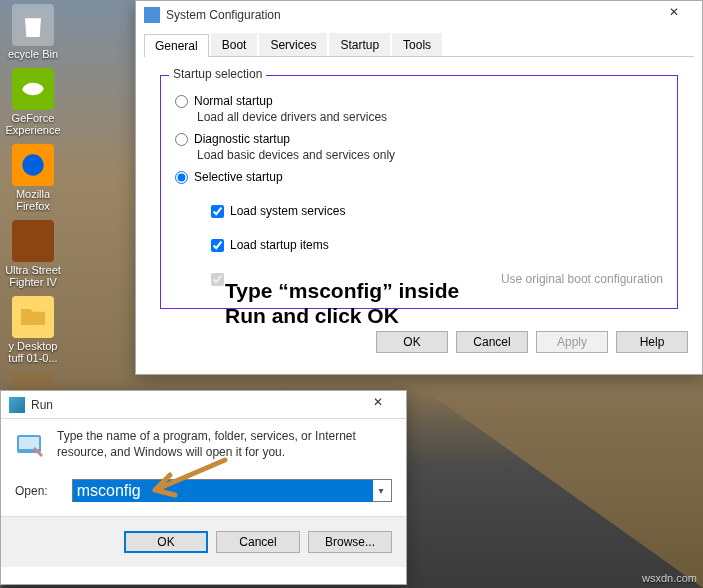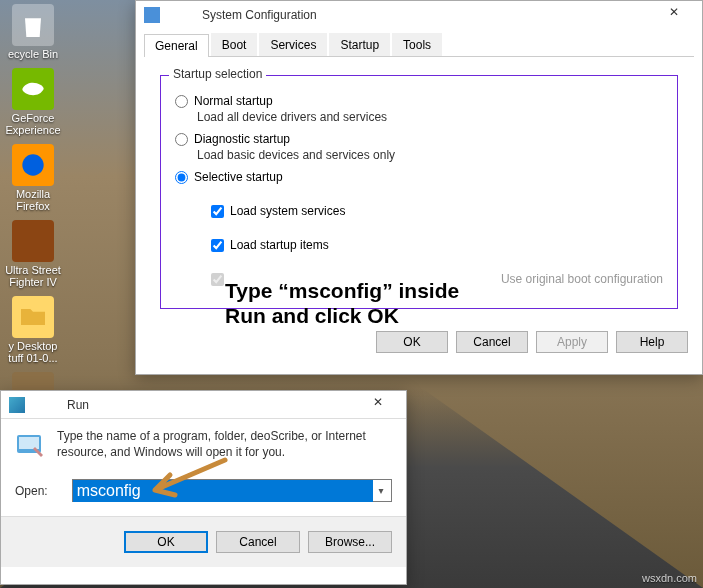--- a/index.html
+++ b/index.html
@@ -5,21 +5,21 @@
 * { box-sizing: border-box; margin: 0; padding: 0; }
 body { font-family: "Segoe UI", Tahoma, sans-serif; font-size: 12px; width: 703px; height: 588px; overflow: hidden; position: relative; background: linear-gradient(180deg, #8a9ba8 0%, #a08560 40%, #7a6848 100%); }
 .desktop { position: absolute; inset: 0; background: linear-gradient(180deg, #7e8fa0 0%, #9a8565 30%, #8a7656 60%, #6b5a3a 100%); }
 .road { position: absolute; bottom: 0; left: 0; right: 0; height: 200px; background: linear-gradient(180deg, transparent 0%, #4a4a4a 40%, #3a3a3a 100%); clip-path: polygon(40% 0%, 60% 0%, 100% 100%, 0% 100%); }
 .desktop-icons { position: absolute; left: 0; top: 0; width: 130px; display: flex; flex-wrap: wrap; gap: 8px; padding: 4px; }
 .dicon { width: 58px; text-align: center; color: #fff; font-size: 11px; text-shadow: 0 1px 2px rgba(0,0,0,0.8); cursor: pointer; }
 .dicon .ibox { width: 42px; height: 42px; margin: 0 auto 2px; background: rgba(255,255,255,0.3); border-radius: 4px; display: flex; align-items: center; justify-content: center; }
 .dicon .ibox svg { width: 32px; height: 32px; }
 .window { position: absolute; background: #fff; border: 1px solid #aaa; box-shadow: 0 4px 16px rgba(0,0,0,0.3); }
 .syscfg { left: 135px; top: 0; width: 568px; height: 375px; }
-.titlebar { height: 28px; display: flex; align-items: center; padding: 0 8px; font-size: 12px; color: #333; gap: 36px; }
+.titlebar { height: 28px; display: flex; align-items: center; padding: 0 8px; font-size: 12px; color: #333; }
 .titlebar .ticon { width: 16px; height: 16px; margin-right: 6px; background: #4a90d9; display: inline-block; }
 .titlebar .ttext { flex: 1; }
 .titlebar .close { width: 40px; height: 20px; text-align: center; cursor: pointer; }
 .tabs { display: flex; border-bottom: 1px solid #ccc; margin: 4px 8px 0; }
 .tab { padding: 4px 10px; border: 1px solid transparent; border-bottom: none; cursor: pointer; font-size: 12px; background: #f0f0f0; margin-right: 2px; }
 .tab.active { background: #fff; border-color: #ccc; position: relative; top: 1px; }
 .tabbody { padding: 12px 24px; }
 .groupbox { border: 1px solid #6d28d9; padding: 12px 14px 16px; position: relative; margin-top: 6px; }
 .groupbox .legend { position: absolute; top: -9px; left: 8px; background: #fff; padding: 0 4px; font-size: 12px; color: #333; }
 .radio-row { display: flex; align-items: center; margin: 6px 0 2px; }
@@ -147,21 +147,21 @@
     <span class="close">✕</span>
   </div>
   <div class="run-body">
     <div class="run-icon">
       <svg viewBox="0 0 32 32">
           <rect x="2" y="6" width="24" height="18" fill="#57a7dd" rx="2"></rect>
           <rect x="4" y="8" width="20" height="12" fill="#cfe8f8"></rect>
           <path d="M20 18l8 8-2 2-8-8z" fill="#c88"></path>
         </svg>
     </div>
-    <div class="run-desc">Type the name of a program, folder, deoScribe, or Internet resource, and Windows will open it for you.</div>
+    <div class="run-desc">Type the name of a program, folder, services, or Internet resource, and Windows will open it for you.</div>
   </div>
   <div class="open-row">
     <span class="open-label">Open:</span>
     <div class="open-combo">
       <input type="text" value="msconfig" style="">
       <span class="arrow">▾</span>
     </div>
   </div>
   <div class="run-btns">
     <button class="btn default">OK</button>

